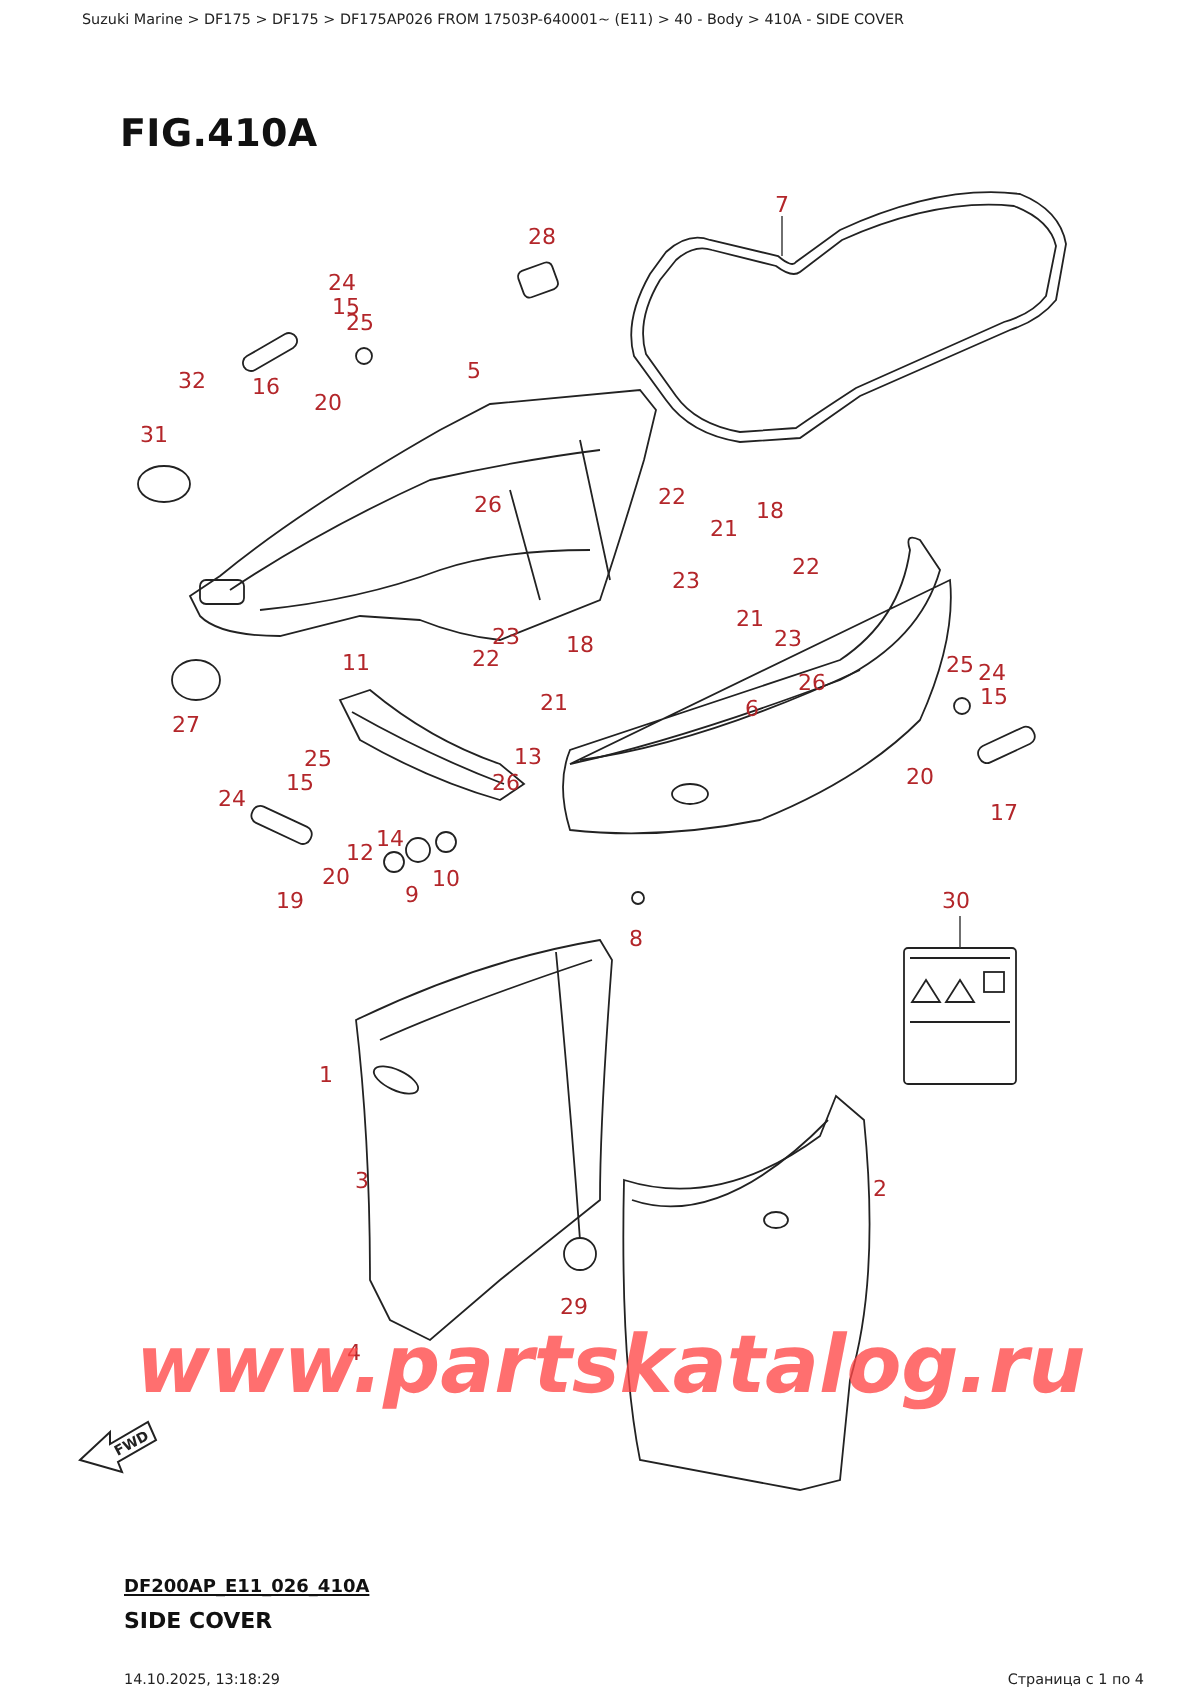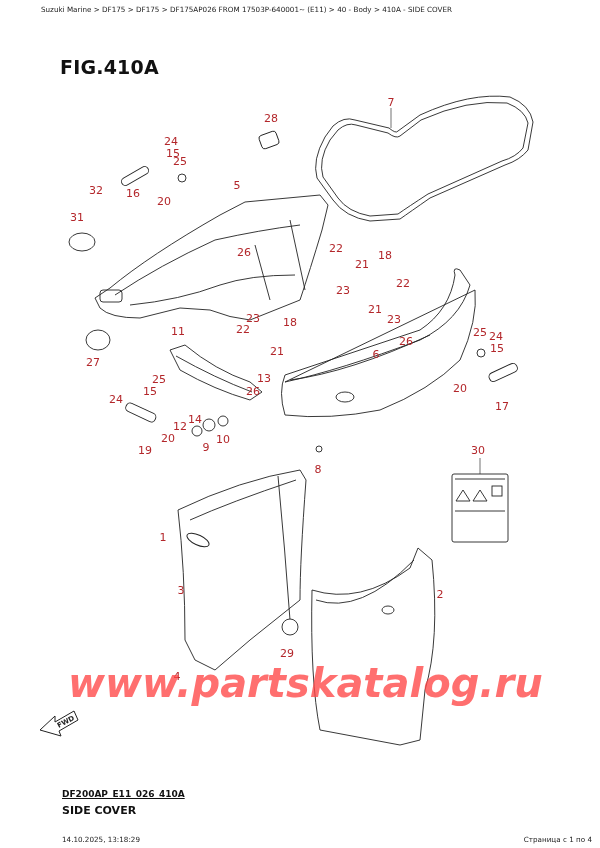--- a/index.html
+++ b/index.html
@@ -5,21 +5,21 @@
   html, body { margin: 0; padding: 0; background: #ffffff; }
   body { width: 600px; height: 848px; position: relative; overflow: hidden; font-family: "DejaVu Sans", sans-serif; }
   .breadcrumb { position: absolute; left: 5px; top: 5px; font-size: 7.2px; color: #222; white-space: nowrap; margin-left: 36px; }
   .fig-title { position: absolute; left: 60px; top: 56px; font-size: 19px; font-weight: bold; color: #111; letter-spacing: 0.2px; }
   .diagram { position: absolute; left: 0; top: 0; width: 600px; height: 848px; }
   .callout { font-family: "DejaVu Sans", sans-serif; font-size: 11px; fill: #b3262a; }
   .watermark { position: absolute; left: 68px; top: 660px; font-family: "DejaVu Sans", sans-serif; font-weight: bold; font-style: italic; font-size: 40px; color: rgba(255,70,70,0.78); letter-spacing: 0px; white-space: nowrap; }
   .drawing-code { position: absolute; left: 62px; top: 789px; font-size: 9px; font-weight: bold; color: #111; text-decoration: underline; }
   .drawing-name { position: absolute; left: 62px; top: 804px; font-size: 11px; font-weight: bold; color: #111; }
   .footer-date { position: absolute; left: 22px; top: 835px; font-size: 7.2px; color: #222; margin-left: 40px; }
-  .footer-page { position: absolute; right: 8px; top: 835px; font-size: 7.2px; color: #222; }
+  .footer-page { position: absolute; right: 28px; top: 835px; font-size: 7.2px; color: #222; }
   .ln { fill: none; stroke: #222; stroke-width: 0.9; }
   .lnf { fill: #fff; stroke: #222; stroke-width: 0.9; }
   .lead { stroke: #333; stroke-width: 0.7; fill: none; }
 </style>
 </head>
 <body>
 
 <div class="breadcrumb">Suzuki Marine &gt; DF175 &gt; DF175 &gt; DF175AP026 FROM 17503P-640001~ (E11) &gt; 40 - Body &gt; 410A - SIDE COVER</div>
 <div class="fig-title">FIG.410A</div>
 

